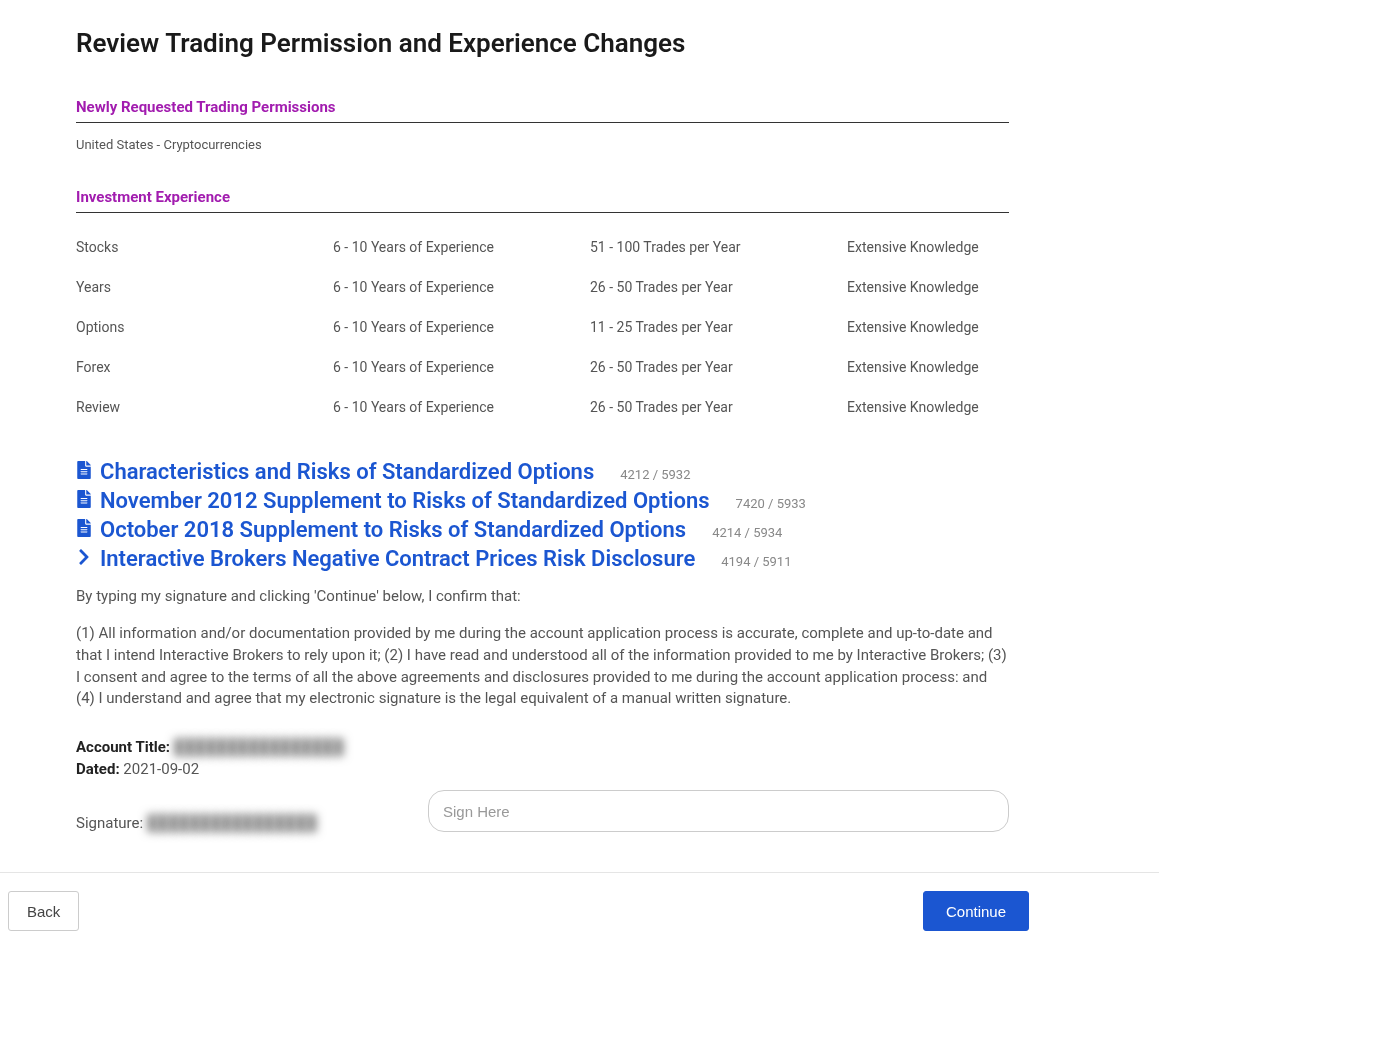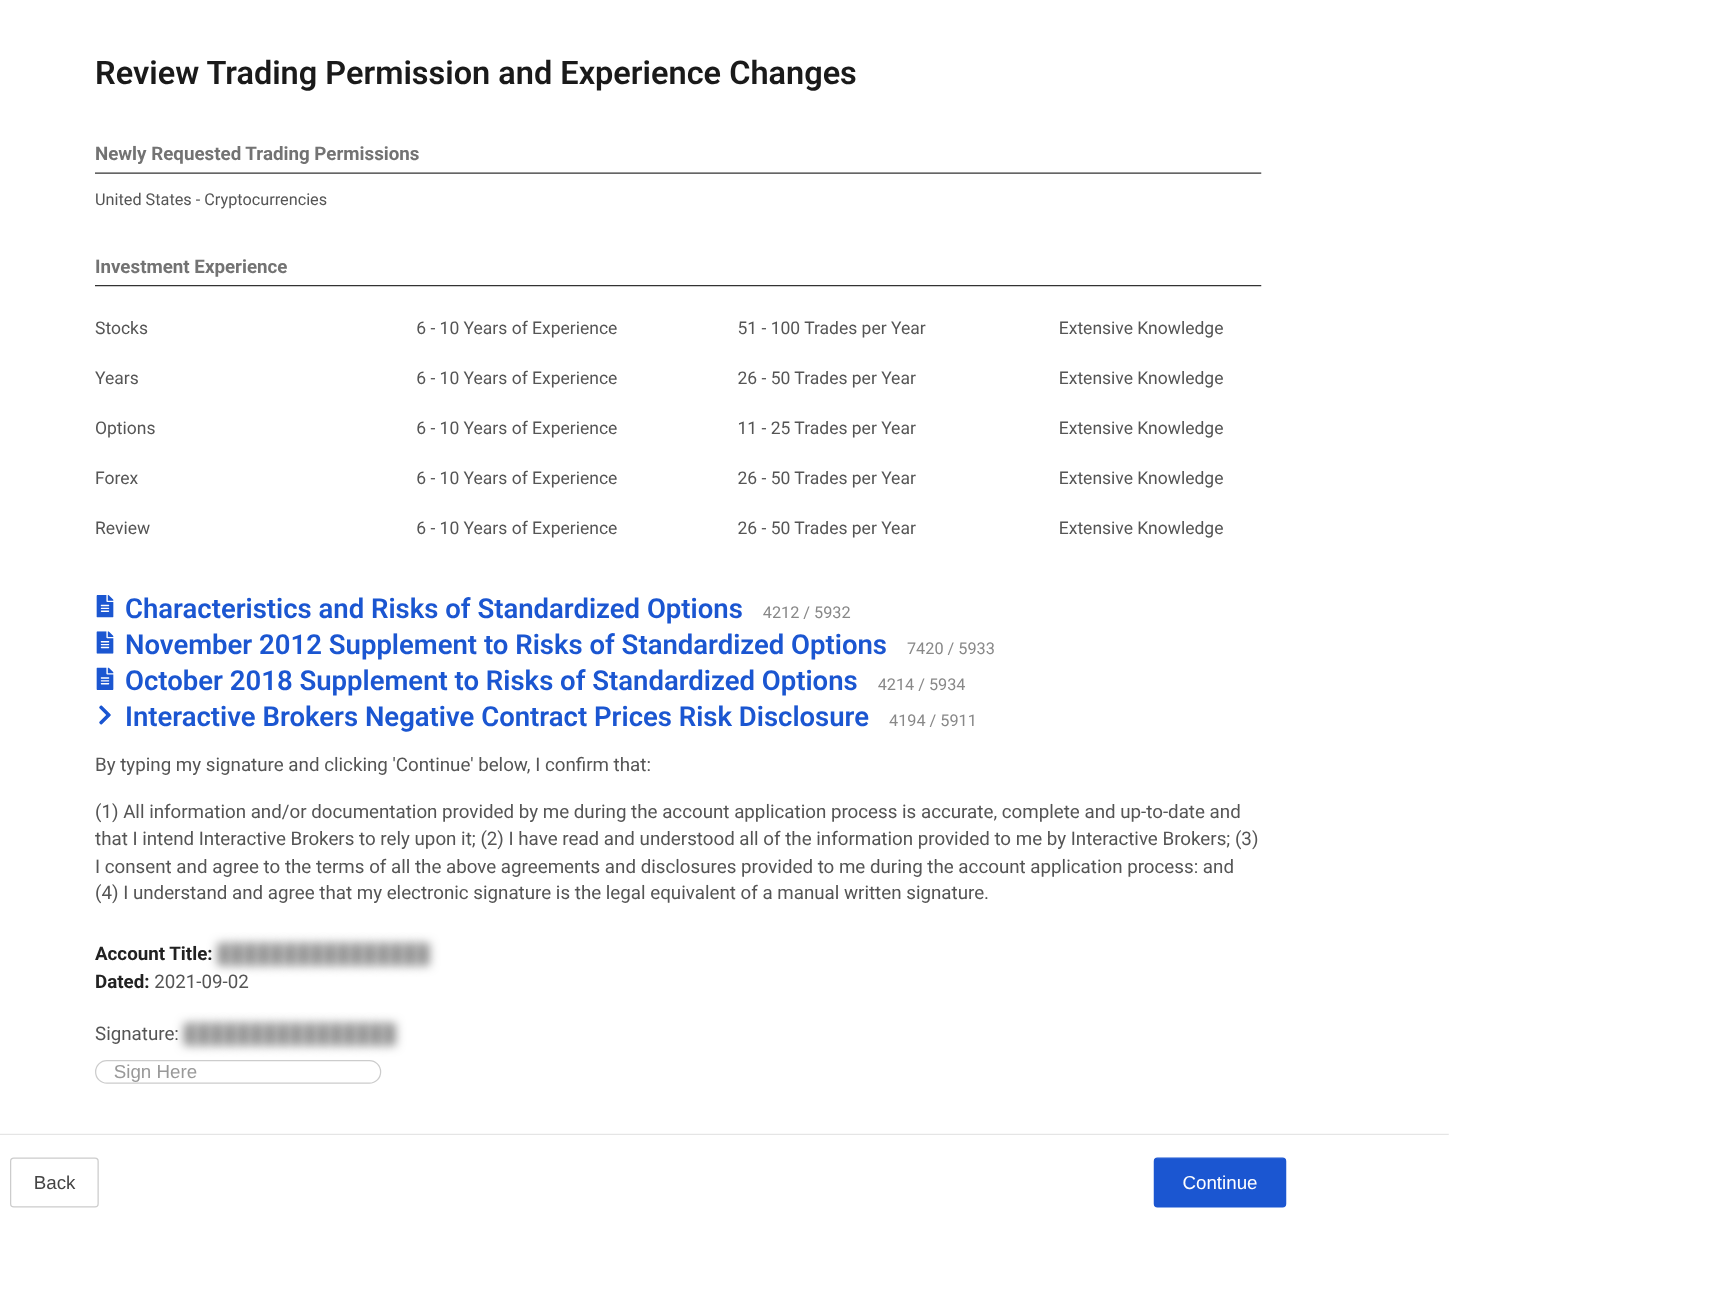--- a/index.html
+++ b/index.html
@@ -6,37 +6,37 @@
     body {
       margin: 0;
       padding: 0;
       font-family: -apple-system, BlinkMacSystemFont, "Segoe UI", Roboto, "Helvetica Neue", Arial, sans-serif;
       color: #2c2c2c;
       background: #fff;
       font-size: 14px;
     }
     .page {
       width: 1159px;
-      padding: 36px 0 0 0;
+      padding: 20px 0 0 0;
     }
     .content {
       padding: 0 150px 0 76px;
       max-width: 1075px;
       box-sizing: content-box;
     }
     h1.page-title {
       font-size: 26px;
       font-weight: 600;
       margin: 8px 0 40px 0;
       color: #1a1a1a;
     }
     .section-header {
       font-size: 15px;
       font-weight: 700;
-      color: #737373;
+      color: #a21caf;
       padding-bottom: 6px;
       border-bottom: 1px solid #333;
       margin-bottom: 14px;
     }
     .permission-line {
       color: #555;
       font-size: 13px;
       margin-bottom: 36px;
     }
     .exp-table { width: 100%; }
@@ -67,21 +67,21 @@
     .doc-link .icon svg { width: 14px; height: 18px; }
     .doc-link a {
       color: #1b56d1;
       font-size: 22px;
       font-weight: 600;
       text-decoration: none;
     }
     .doc-link .ref {
       color: #888;
       font-size: 13px;
-      margin-left: 8px;
+      margin-left: 18px;
     }
     .confirm-intro {
       margin-top: 16px;
       color: #555;
       font-size: 15px;
     }
     .confirm-body {
       margin-top: 18px;
       color: #555;
       font-size: 15px;
@@ -91,24 +91,23 @@
     .meta-row { margin-bottom: 4px; color: #555; }
     .meta-row .label { font-weight: 700; color: #222; }
     .blurred {
       display: inline-block;
       color: transparent;
       text-shadow: 0 0 8px rgba(80,80,80,0.6);
       user-select: none;
     }
     .sig-row {
       display: flex;
-      align-items: flex-start;
-      margin-top: 24px;
+      align-items: flex-end;
+      margin-top: 12px;
       gap: 12px;
-      flex-direction: column;
     }
     .sig-label-cell {
       width: 340px;
       color: #555;
       font-size: 15px;
     }
     .sig-input {
       flex: 1;
       height: 42px;
       border: 1px solid #ccc;

